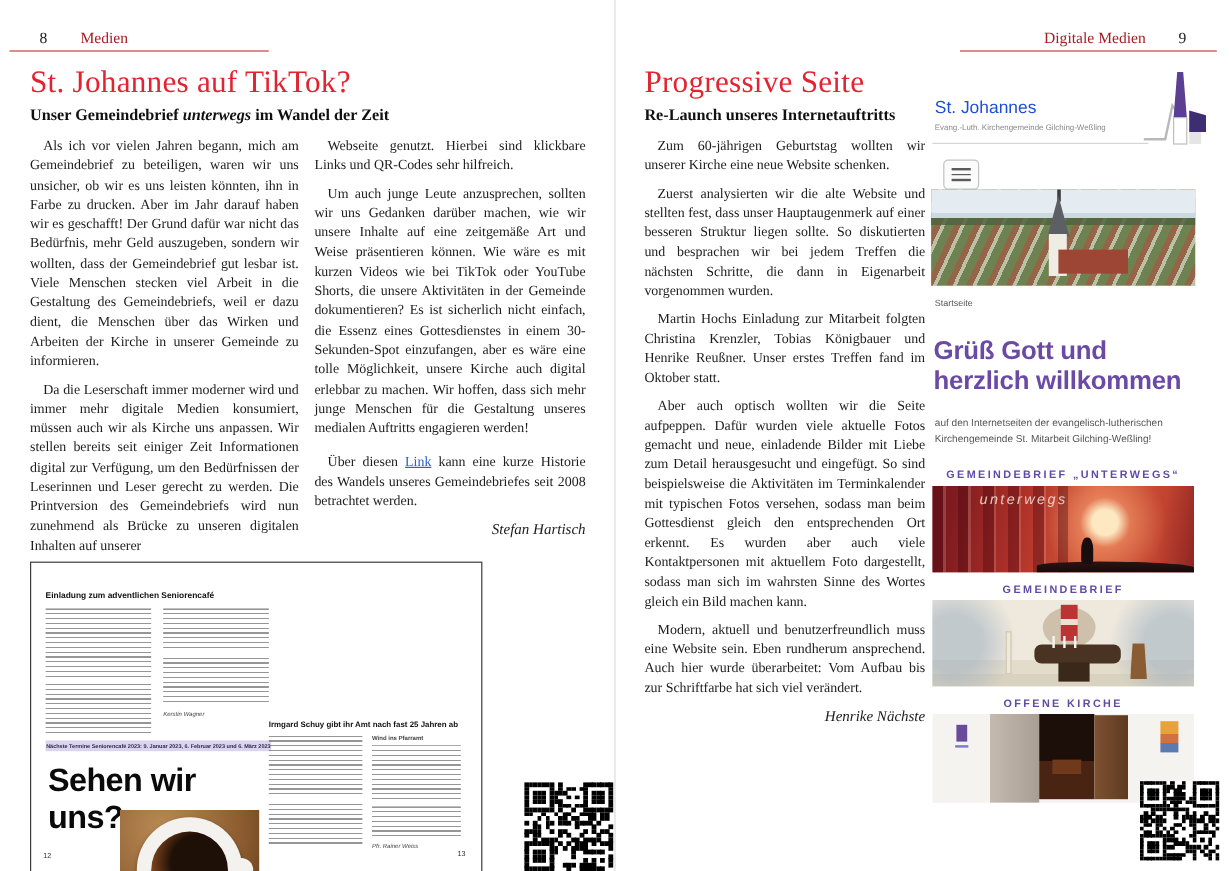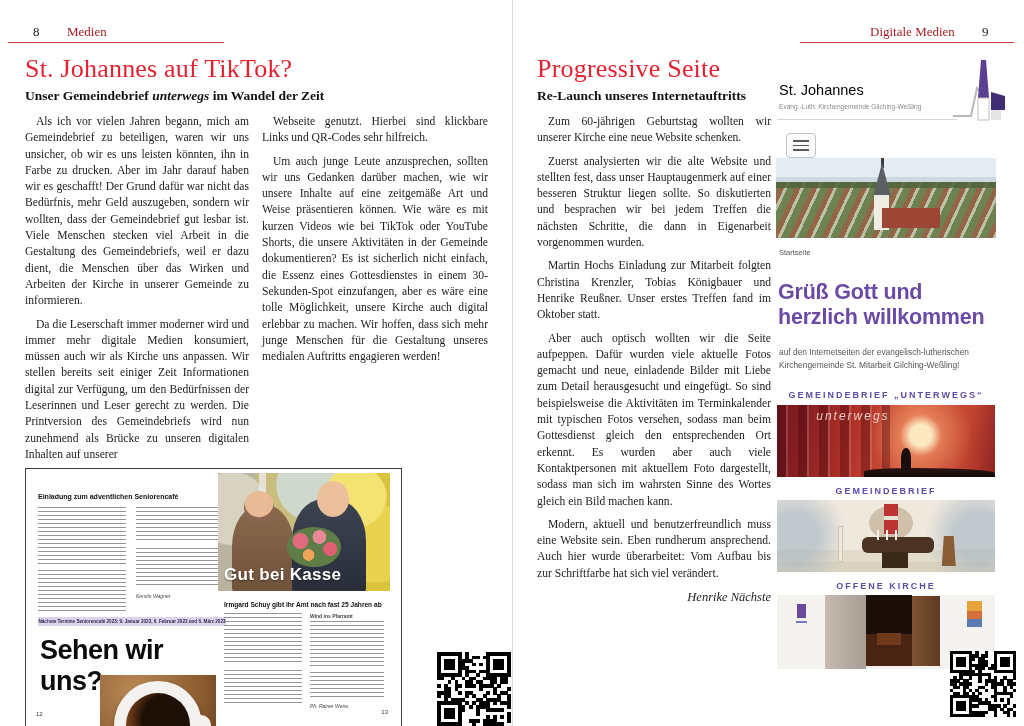--- a/index.html
+++ b/index.html
@@ -66,21 +66,21 @@
            #5f7d46;}
   .photocap{position:absolute;left:6px;bottom:6px;color:#fff;font-weight:bold;font-size:17px;
             font-family:"Liberation Sans",sans-serif;text-shadow:0 1px 2px rgba(0,0,0,.45);letter-spacing:.3px;}
 
   
   .qr{background:#fff;position:absolute;}
   .qr i{position:absolute;background:#000;display:block;}
 
   
   .site{font-family:"Liberation Sans",sans-serif;}
-  .site-name{font-size:14.5px;color:#000000;}
+  .site-name{font-size:14.5px;color:#1d4ed8;}
   .site-sub{font-size:6.6px;color:#8a8a8a;margin-top:2px;}
   .site-rule{height:1px;background:#d4d4d4;}
   .burger{width:28px;height:23px;border:1px solid #c2c2c2;border-radius:4px;background:#fbfbfb;
           display:flex;flex-direction:column;justify-content:center;gap:3px;align-items:center;}
   .burger b{display:block;width:16px;height:1.6px;background:#5a5a5a;}
   .crumb{font-size:7.5px;color:#555;}
   .hero-h{font-size:21.5px;line-height:25px;color:#6b4aa5;font-weight:bold;letter-spacing:-.2px;}
   .hero-p{font-size:8.4px;line-height:13px;color:#555;}
   .sec-h{font-size:9px;font-weight:bold;letter-spacing:2px;color:#5f4ba5;text-align:center;}
 
@@ -158,20 +158,24 @@
     <div class="abs art-title" style="left:25px;top:54px;">St. Johannes auf TikTok?</div>
 
     <div class="abs bodycol" style="left:25px;top:114px;width:224px;">
       <p>Als ich vor vielen Jahren begann, mich am Gemeindebrief zu beteiligen, waren wir uns unsicher, ob wir es uns leisten könnten, ihn in Farbe zu drucken. Aber im Jahr darauf haben wir es geschafft! Der Grund dafür war nicht das Bedürfnis, mehr Geld auszugeben, sondern wir wollten, dass der Gemeindebrief gut lesbar ist. Viele Menschen stecken viel Arbeit in die Gestaltung des Gemeindebriefs, weil er dazu dient, die Menschen über das Wirken und Arbeiten der Kirche in unserer Gemeinde zu informieren.</p>
       <p>Da die Leserschaft immer moderner wird und immer mehr digitale Medien konsumiert, müssen auch wir als Kirche uns anpassen. Wir stellen bereits seit einiger Zeit Informationen digital zur Verfügung, um den Bedürfnissen der Leserinnen und Leser gerecht zu werden. Die Printversion des Gemeindebriefs wird nun zunehmend als Brücke zu unseren digitalen Inhalten auf unserer</p>
     </div>
 
     <div class="abs bodycol" style="left:262px;top:114px;width:226px;">
       <p>Webseite genutzt. Hierbei sind klickbare Links und QR-Codes sehr hilfreich.</p>
       <p>Um auch junge Leute anzusprechen, sollten wir uns Gedanken darüber machen, wie wir unsere Inhalte auf eine zeitgemäße Art und Weise präsentieren können. Wie wäre es mit kurzen Videos wie bei TikTok oder YouTube Shorts, die unsere Aktivitäten in der Gemeinde dokumentieren? Es ist sicherlich nicht einfach, die Essenz eines Gottesdienstes in einem 30-Sekunden-Spot einzufangen, aber es wäre eine tolle Möglichkeit, unsere Kirche auch digital erlebbar zu machen. Wir hoffen, dass sich mehr junge Menschen für die Gestaltung unseres medialen Auftritts engagieren werden!</p>
+      <p style="margin-top:12px;">
+        <span>Über diesen </span><a class="textlink" href="#">Link</a><span> kann eine kurze Historie des Wandels unseres Gemeindebriefes seit 2008 betrachtet werden.</span>
+      </p>
+      <div class="author">Stefan Hartisch</div>
     </div>
 
     <div class="abs insert" style="left:25px;top:468px;width:375px;height:272px;">
 
       <div class="abs" style="left:12px;top:24px;width:188px;height:244px;">
         <div class="ins-h">Einladung zum adventlichen Seniorencafé</div>
         <div class="abs" style="left:0;top:14px;width:88px;">
           <div class="fk" style="height:58px;"></div>
           <div class="fk" style="height:44px;"></div>
         </div>
@@ -185,29 +189,20 @@
         <div class="abs coffee" style="left:62px;top:182px;width:116px;height:62px;overflow:hidden;">
           <div class="cup">
               <div class="brew"></div>
               <div class="handle"></div>
             </div>
         </div>
         <div class="abs insno" style="left:-2px;top:218px;">12</div>
       </div>
 
       <div class="abs" style="left:192px;top:2px;width:172px;height:266px;">
-        <div class="abs people" style="left:0;top:2px;width:172px;height:118px;overflow:hidden;">
-          <div class="winframe"></div>
-          <div class="pers1"></div>
-            <div class="head1"></div>
-          <div class="pers2"></div>
-            <div class="head2"></div>
-          <div class="bouquet"></div>
-          <div class="photocap">Gut bei Kasse</div>
-        </div>
         <div class="abs ins-h" style="left:6px;top:130px;font-size:6.6px;">Irmgard Schuy gibt ihr Amt nach fast 25 Jahren ab</div>
         <div class="abs" style="left:6px;top:142px;width:78px;">
           <div class="fk" style="height:52px;"></div>
           <div class="fk" style="height:34px;"></div>
         </div>
         <div class="abs" style="left:92px;top:142px;width:74px;">
           <div class="ins-tiny" style="font-weight:bold;margin-bottom:2px;">Wind ins Pfarramt</div>
           <div class="fk" style="height:46px;"></div>
           <div class="fk" style="height:26px;"></div>
           <div class="ins-tiny" style="font-style:italic;margin-top:3px;">Pfr. Rainer Weiss</div>

